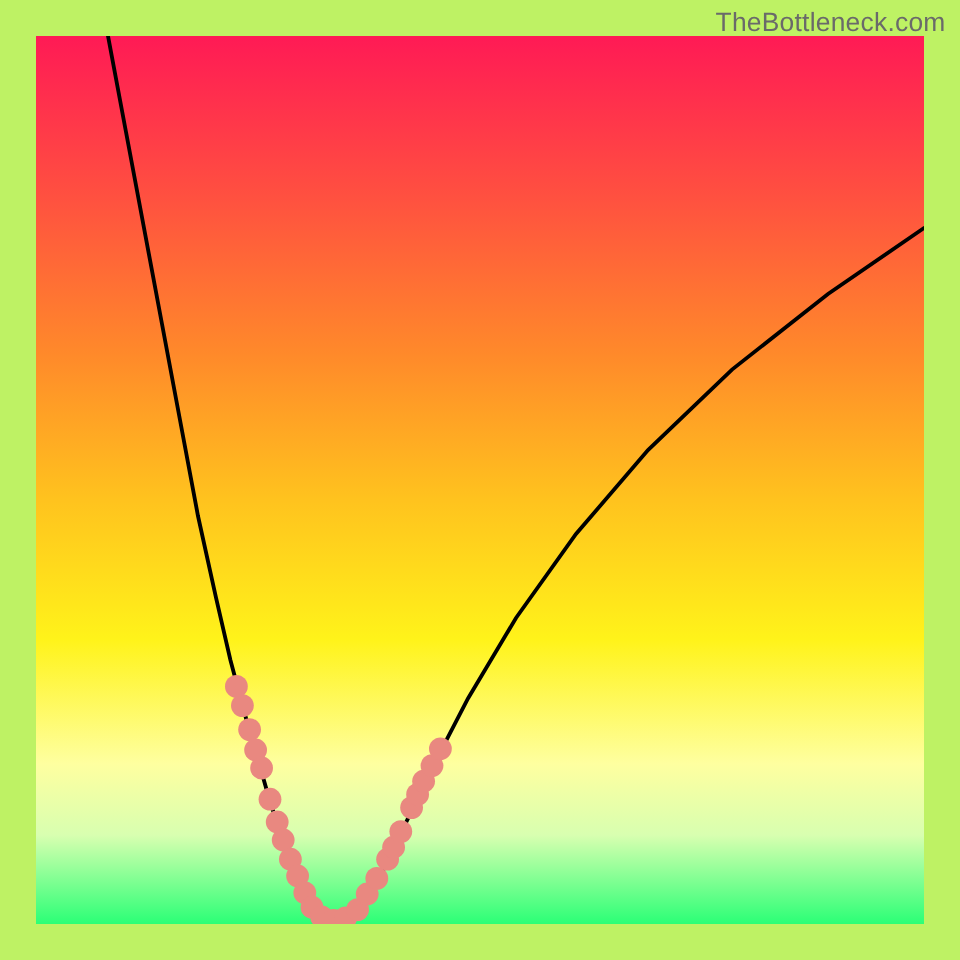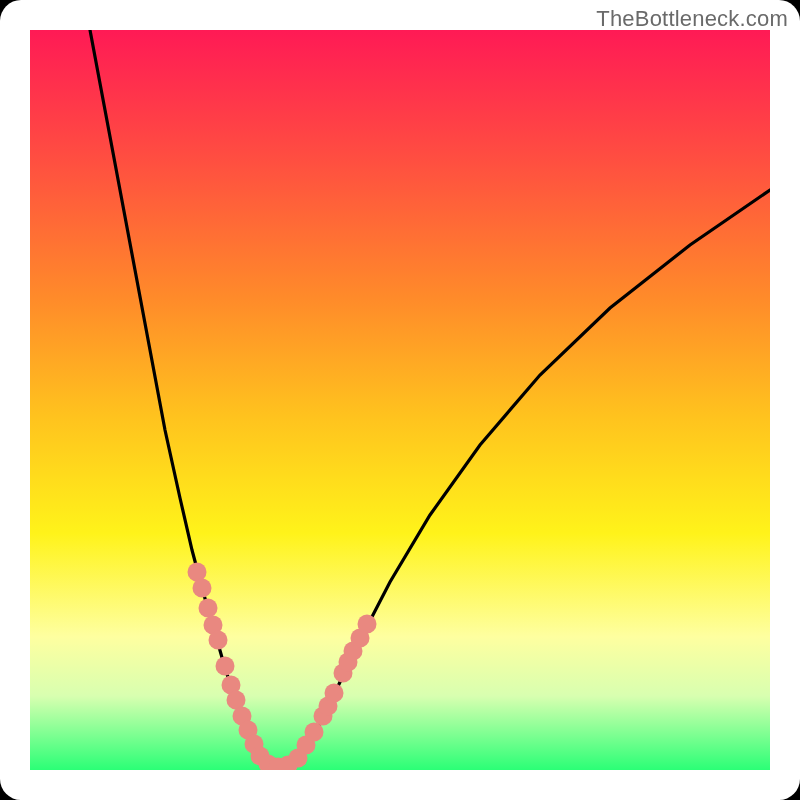--- a/index.html
+++ b/index.html
@@ -8,22 +8,21 @@
     width: 800px;
     height: 800px;
     background: #000;
     overflow: hidden;
     font-family: Arial, Helvetica, sans-serif;
   }
   .frame {
     position: absolute;
     left: 0; top: 0;
     width: 800px; height: 800px;
-    background: #ffffff;
-    border-radius: 21px;
+    background: #bef264;
   }
   .plot {
     position: absolute;
     left: 30px;
     top: 30px;
     width: 740px;
     height: 740px;
     overflow: hidden;
   }
   .gradient {

